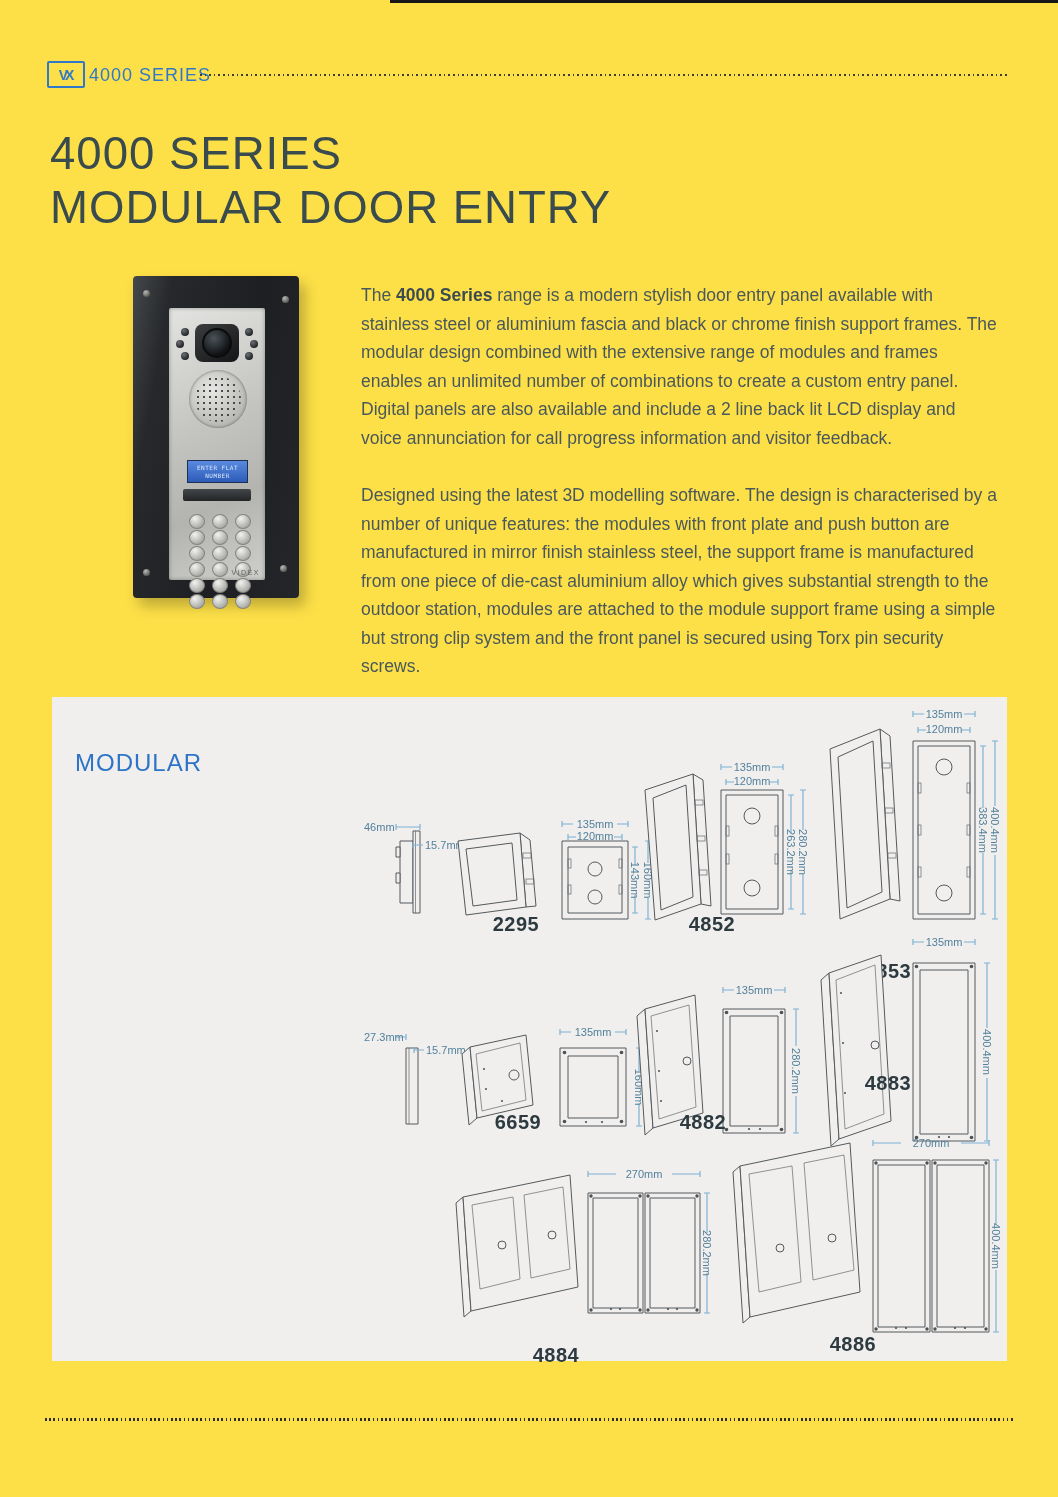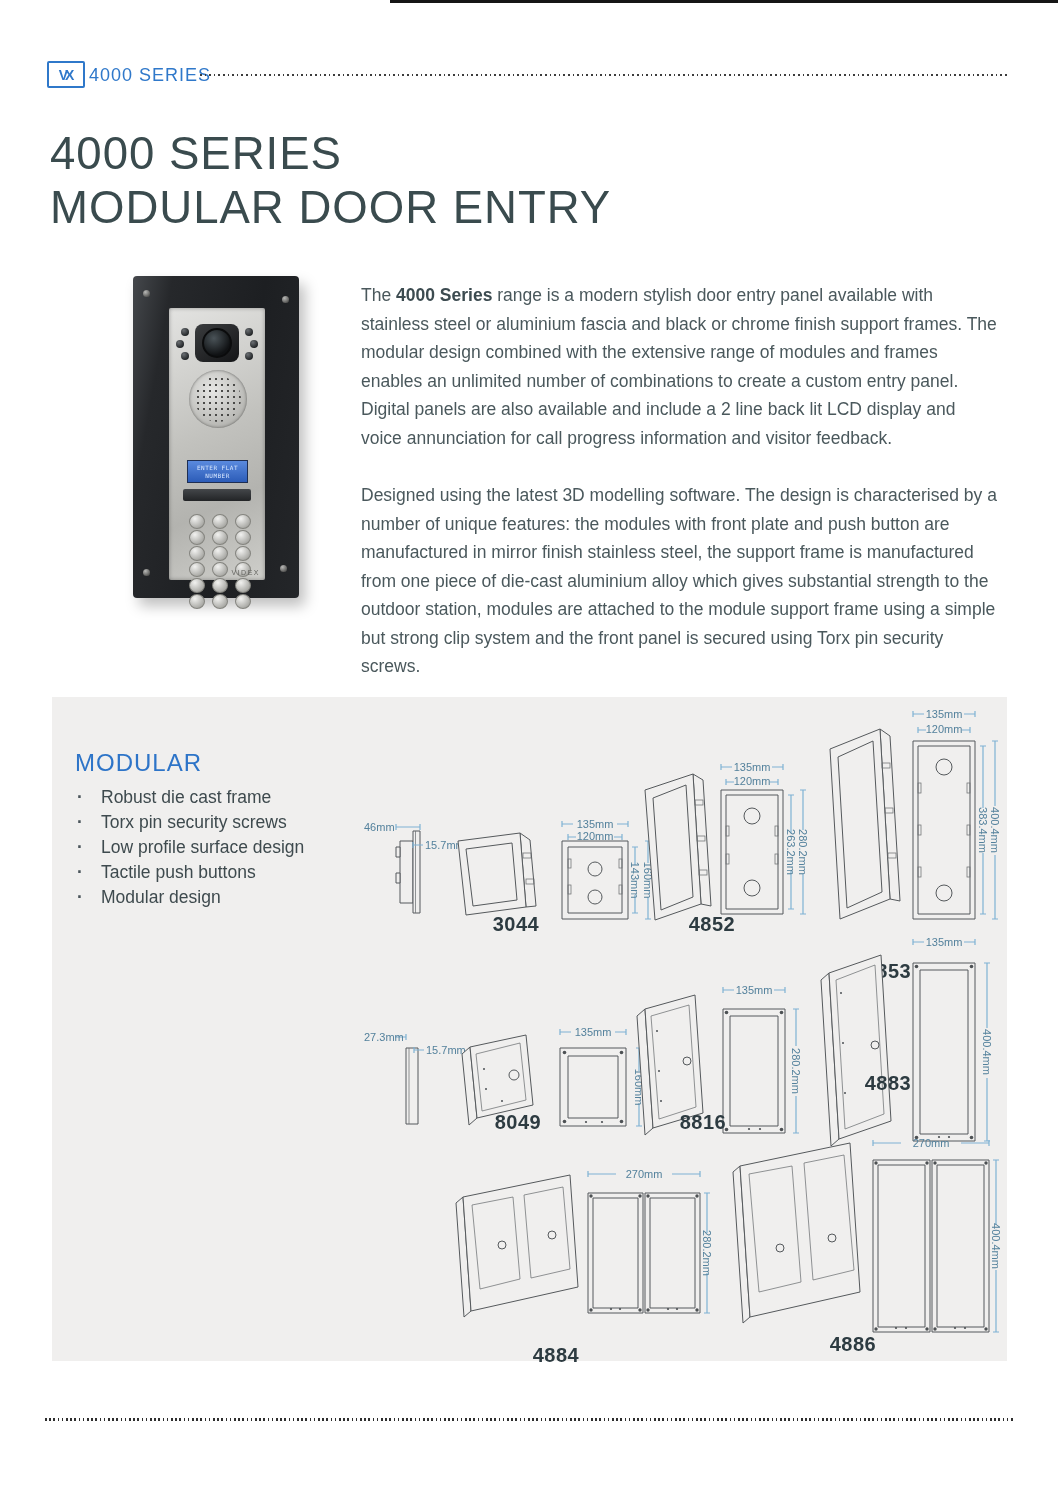--- a/index.html
+++ b/index.html
@@ -1,16 +1,16 @@
 <!DOCTYPE html>
 <html><head>
 <meta charset="utf-8">
 <style>
   html,body{margin:0;padding:0;background:#e8e8e8;}
-  .page{position:relative;width:1058px;height:1497px;background:#ffffff;overflow:hidden;
+  .page{position:relative;width:1058px;height:1497px;background:#fde047;overflow:hidden;
         font-family:"Liberation Sans",sans-serif;color:#44535a;}
   
   .topline{position:absolute;left:390px;top:0;width:668px;height:3px;background:#161616;}
   
   .logo{position:absolute;left:47px;top:61px;width:32px;height:23px;border:2px solid #2f78ca;
         border-radius:2px;display:flex;align-items:center;justify-content:center;
         color:#2f78ca;font-weight:bold;font-size:14px;letter-spacing:-3px;padding-right:2px;}
   .series{position:absolute;left:89px;top:65px;font-size:18px;color:#2f78ca;letter-spacing:1px;}
   .dots{height:2px;background:repeating-linear-gradient(90deg,#3c3c3c 0 1.6px,transparent 1.6px 4.6px);}
   .hdots{position:absolute;left:200px;top:74px;width:808px;}
@@ -133,27 +133,20 @@
     </div>
   </div>
 
   <div class="intro">
     <p><span>The </span><b>4000 Series</b><span> range is a modern stylish door entry panel available with stainless steel or aluminium fascia and black or chrome finish support frames. The modular design combined with the extensive range of modules and frames enables an unlimited number of combinations to create a custom entry panel. Digital panels are also available and include a 2 line back lit LCD display and voice annunciation for call progress information and visitor feedback.</span></p>
     <p>Designed using the latest 3D modelling software. The design is characterised by a number of unique features: the modules with front plate and push button are manufactured in mirror finish stainless steel, the support frame is manufactured from one piece of die-cast aluminium alloy which gives substantial strength to the outdoor station, modules are attached to the module support frame using a simple but strong clip system and the front panel is secured using Torx pin security screws.</p>
   </div>
 
   <div class="panel">
     <div class="feat-h">MODULAR</div>
-    <ul class="feat-list">
-      <li>Robust die cast frame</li>
-      <li>Torx pin security screws</li>
-      <li>Low profile surface design</li>
-      <li>Tactile push buttons</li>
-      <li>Modular design</li>
-    </ul>
   </div>
 
   <svg class="drawing" style="left:362px;top:815px;" width="292" height="110" viewBox="0 0 292 110">
     <rect class="draw" x="38" y="26" width="13" height="62"></rect>
     <rect class="draw" x="34" y="32" width="4" height="10"></rect>
     <rect class="draw" x="34" y="58" width="4" height="10"></rect>
     <rect class="draw" x="51" y="16" width="7" height="82"></rect>
     <line class="draw-light" x1="53.5" y1="16" x2="53.5" y2="98"></line>
     <path class="dimline" d="M34,12 h24 M58,9 v6 M34,9 v6"></path>
     <text class="dimtext" x="2" y="16">46mm</text>
@@ -174,21 +167,21 @@
     <rect class="draw-light" x="257" y="70" width="3" height="9"></rect>
     <path class="dimline" d="M200,9 h11 M255,9 h11 M200,6 v6 M266,6 v6"></path>
     <text class="dimtext" x="233" y="13" text-anchor="middle">135mm</text>
     <path class="dimline" d="M206,22 h8 M252,22 h8 M206,19 v6 M260,19 v6"></path>
     <text class="dimtext" x="233" y="25" text-anchor="middle">120mm</text>
     <path class="dimline" d="M273,32 v18 M273,80 v18 M270,32 h6 M270,98 h6"></path>
     <text class="dimtext" text-anchor="middle" transform="translate(269,65) rotate(90)">143mm</text>
     <path class="dimline" d="M286,26 v22 M286,82 v22 M283,26 h6 M283,104 h6"></path>
     <text class="dimtext" text-anchor="middle" transform="translate(282,65) rotate(90)">160mm</text>
   </svg>
-  <div class="plabel" style="left:516px;top:913px;">3044</div>
+  <div class="plabel" style="left:516px;top:913px;">2295</div>
 
   <svg class="drawing" style="left:633px;top:758px;" width="175" height="165" viewBox="0 0 175 165">
     <polygon class="draw" points="60,16 70,22 78,148 68,146"></polygon>
     <polygon class="draw" points="12,32 60,16 68,146 22,162"></polygon>
     <polygon class="draw" points="20,40 53,27 60,139 28,152"></polygon>
     <rect class="draw-light" x="62" y="42" width="8" height="5"></rect>
     <rect class="draw-light" x="64" y="78" width="8" height="5"></rect>
     <rect class="draw-light" x="66" y="112" width="8" height="5"></rect>
     <rect class="draw" x="88" y="32" width="62" height="124"></rect>
     <rect class="draw" x="93" y="37" width="52" height="114"></rect>
@@ -257,21 +250,21 @@
     <circle class="dot" cx="259.5" cy="39.5" r="1.8"></circle>
     <circle class="dot" cx="202.5" cy="108.5" r="1.8"></circle>
     <circle class="dot" cx="259.5" cy="108.5" r="1.8"></circle>
     <circle class="dot" cx="224" cy="109" r="1.1"></circle>
     <circle class="dot" cx="240" cy="109" r="1.1"></circle>
     <path class="dimline" d="M198,19 h11 M253,19 h11 M198,16 v6 M264,16 v6"></path>
     <text class="dimtext" x="231" y="23" text-anchor="middle">135mm</text>
     <path class="dimline" d="M277,35 v23 M277,90 v23 M274,35 h6 M274,113 h6"></path>
     <text class="dimtext" text-anchor="middle" transform="translate(273,74) rotate(90)">160mm</text>
   </svg>
-  <div class="plabel" style="left:518px;top:1111px;">8049</div>
+  <div class="plabel" style="left:518px;top:1111px;">6659</div>
 
   <svg class="drawing" style="left:633px;top:981px;" width="175" height="156" viewBox="0 0 175 156">
     <polygon class="draw" points="4,35 12,28 20,147 12,154"></polygon>
     <polygon class="draw" points="12,28 62,14 70,132 20,147"></polygon>
     <polygon class="draw-light" points="18,35 56,24 63,126 26,138"></polygon>
     <circle class="draw" cx="54" cy="80" r="4"></circle>
     <circle class="dot" cx="24" cy="50" r="1"></circle>
     <circle class="dot" cx="26" cy="90" r="1"></circle>
     <circle class="dot" cx="28" cy="120" r="1"></circle>
     <rect class="draw" x="90" y="28" width="62" height="124"></rect>
@@ -280,21 +273,21 @@
     <circle class="dot" cx="148.5" cy="31.5" r="1.8"></circle>
     <circle class="dot" cx="93.5" cy="148.5" r="1.8"></circle>
     <circle class="dot" cx="148.5" cy="148.5" r="1.8"></circle>
     <circle class="dot" cx="116" cy="148" r="1.1"></circle>
     <circle class="dot" cx="127" cy="148" r="1.1"></circle>
     <path class="dimline" d="M90,9 h11 M141,9 h11 M90,6 v6 M152,6 v6"></path>
     <text class="dimtext" x="121" y="13" text-anchor="middle">135mm</text>
     <path class="dimline" d="M163,28 v37 M163,115 v37 M160,28 h6 M160,152 h6"></path>
     <text class="dimtext" text-anchor="middle" transform="translate(159,90) rotate(90)">280.2mm</text>
   </svg>
-  <div class="plabel" style="left:703px;top:1111px;">8816</div>
+  <div class="plabel" style="left:703px;top:1111px;">4882</div>
 
   <svg class="drawing" style="left:815px;top:933px;" width="190" height="216" viewBox="0 0 190 216">
     <polygon class="draw" points="6,47 14,40 24,206 16,213"></polygon>
     <polygon class="draw" points="14,40 66,22 76,188 24,206"></polygon>
     <polygon class="draw-light" points="21,47 60,32 69,181 30,196"></polygon>
     <circle class="draw" cx="60" cy="112" r="4"></circle>
     <circle class="dot" cx="26" cy="60" r="1"></circle>
     <circle class="dot" cx="28" cy="110" r="1"></circle>
     <circle class="dot" cx="30" cy="160" r="1"></circle>
     <rect class="draw" x="98" y="30" width="62" height="178"></rect>

